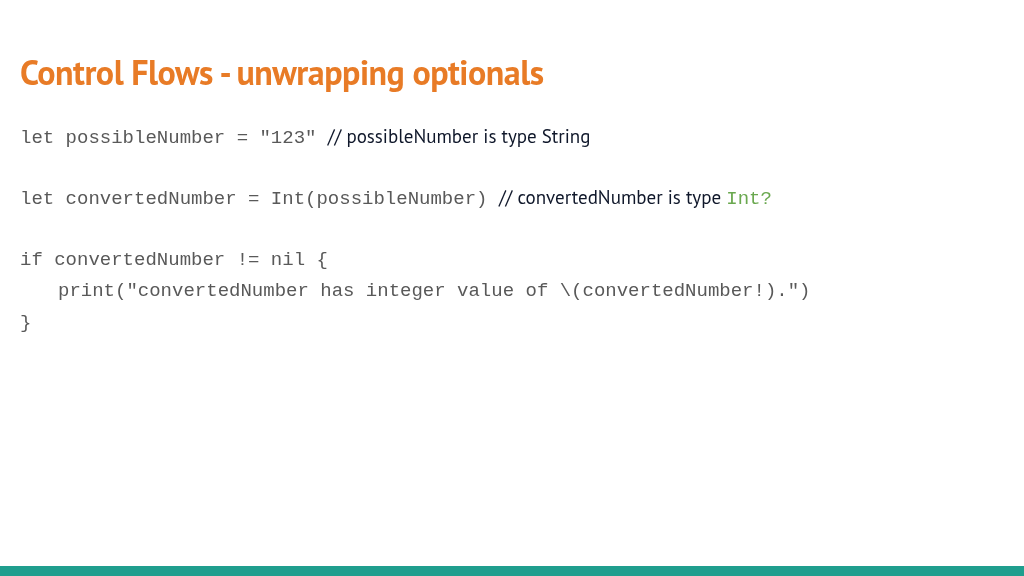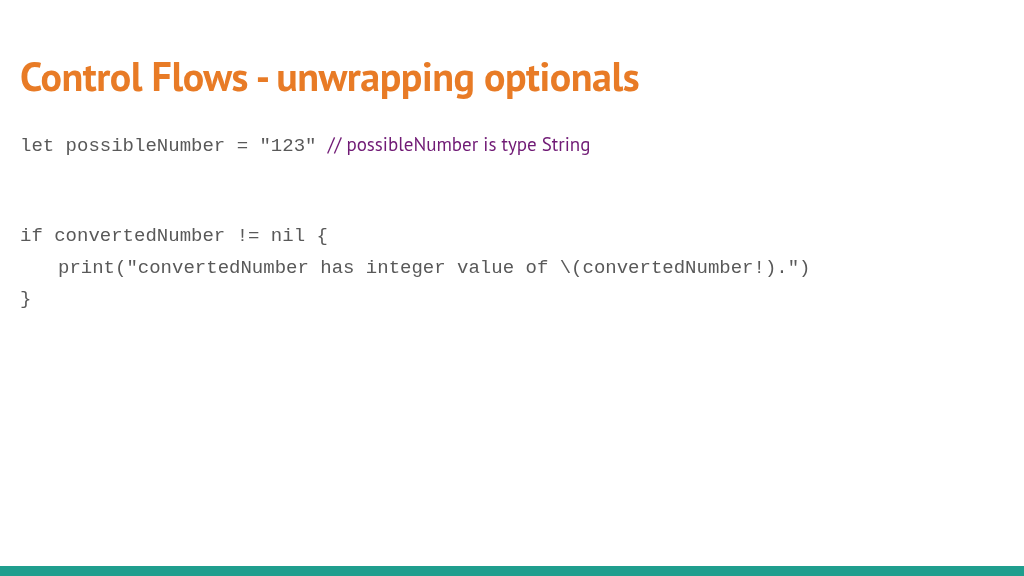--- a/index.html
+++ b/index.html
@@ -14,36 +14,36 @@
   .slide {
     position: relative;
     width: 1024px;
     height: 576px;
     box-sizing: border-box;
     padding: 50px 20px 0 20px;
   }
   .title {
     color: #e87b26;
     font-weight: 700;
-    font-size: 40px;
+    font-size: 34px;
     margin: 0 0 28px 0;
     letter-spacing: -0.5px;
     font-family: "Segoe UI", "PT Sans", Arial, sans-serif;
   }
   .code-area {
     font-size: 19px;
     line-height: 1.55;
     color: #595959;
   }
   .mono {
     font-family: Consolas, "Courier New", monospace;
     color: #595959;
   }
   .comment {
-    color: #701a75;
+    color: #0f172a;
     font-family: "Segoe UI", "PT Sans", Arial, sans-serif;
   }
   .comment-mono {
     color: #6aa84f;
     font-family: Consolas, "Courier New", monospace;
   }
   .comment-quote {
     color: #6aa84f;
     font-family: "Segoe UI", "PT Sans", Arial, sans-serif;
   }
@@ -67,20 +67,23 @@
   <h1 class="title">Control Flows - unwrapping optionals</h1>
 
   <div class="code-area">
 
     <div class="line">
       <span class="mono">let possibleNumber = "123"  </span><span class="comment">// possibleNumber is type String</span>
     </div>
 
     <div class="line">&nbsp;</div>
 
+    <div class="line">
+      <span class="mono">let convertedNumber = Int(possibleNumber)  </span><span class="comment">// convertedNumber is type </span><span class="comment-mono">Int?</span>
+    </div>
 
     <div class="line">&nbsp;</div>
 
     <div class="line">
       <span class="mono">if convertedNumber != nil {</span>
     </div>
 
 
     <div class="line">
       <span class="indent2"></span><span class="mono">print("convertedNumber has integer value of \(convertedNumber!).")</span>

